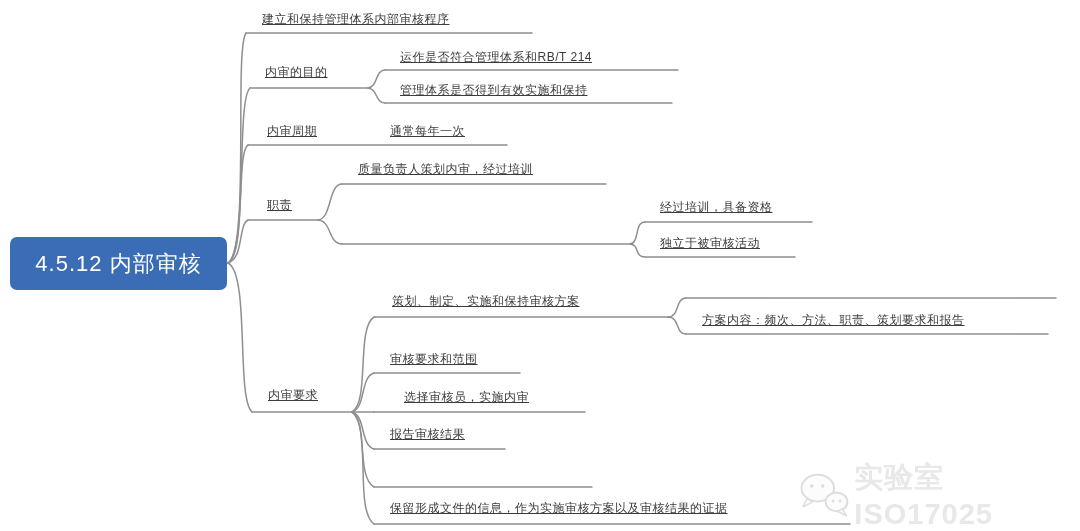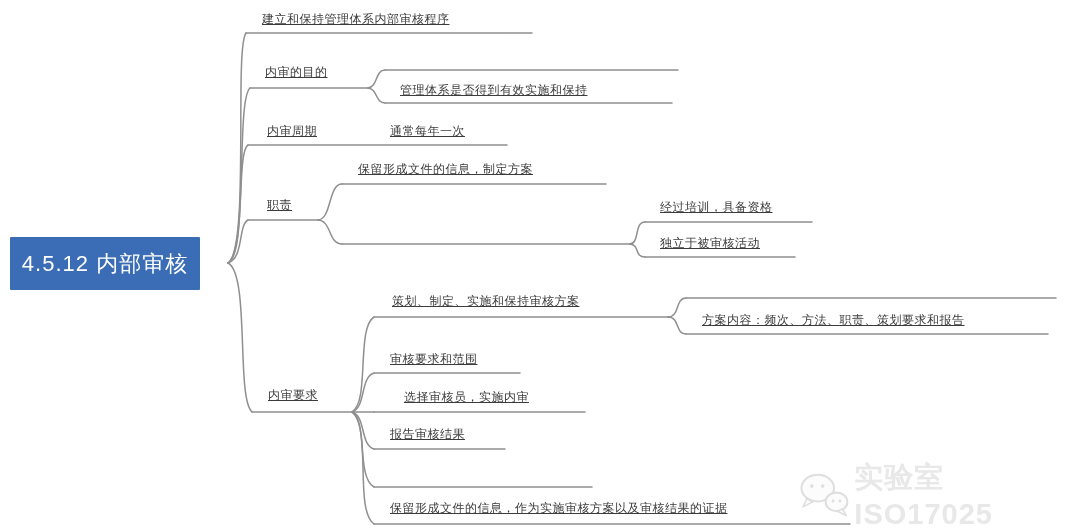--- a/index.html
+++ b/index.html
@@ -26,23 +26,23 @@
     font-size:12px;
     line-height:19px;
     color:var(--node-text);
     letter-spacing:0.5px;
     cursor:default;
     text-decoration:underline;
   }
   .root-topic{
     position:absolute;
     left:10px;top:237px;
-    width:190px;height:53px;
+    width:217px;height:53px;
     background:var(--root-bg);
-    border-radius:1px;
+    border-radius:7px;
     display:flex;align-items:center;justify-content:center;
     color:var(--root-text);
     font-size:22px;
     letter-spacing:1px;
   }
   .watermark{
     position:absolute;
     left:798px;top:458px;
     display:flex;align-items:center;gap:5px;
     pointer-events:none;
@@ -107,25 +107,26 @@
   </svg>
 
   <div class="root-topic">4.5.12 内部审核</div>
 
   <div class="node" style="left:262px;top:10px">建立和保持管理体系内部审核程序</div>
   <div class="node" style="left:265px;top:63px">内审的目的</div>
   <div class="node" style="left:267px;top:122px">内审周期</div>
   <div class="node" style="left:267px;top:196px">职责</div>
   <div class="node" style="left:268px;top:386px">内审要求</div>
 
+  <div class="node" style="left:400px;top:48px">运作是否符合管理体系和RB/T 214</div>
   <div class="node" style="left:400px;top:81px">管理体系是否得到有效实施和保持</div>
 
   <div class="node" style="left:390px;top:122px">通常每年一次</div>
 
-  <div class="node" style="left:358px;top:160px">保留形成文件的信息，制定方案</div>
+  <div class="node" style="left:358px;top:160px">质量负责人策划内审，经过培训</div>
 
   <div class="node" style="left:660px;top:198px">经过培训，具备资格</div>
   <div class="node" style="left:392px;top:292px">策划、制定、实施和保持审核方案</div>
 
   <div class="node" style="left:660px;top:234px">独立于被审核活动</div>
   <div class="node" style="left:390px;top:350px">审核要求和范围</div>
   <div class="node" style="left:404px;top:388px">选择审核员，实施内审</div>
   <div class="node" style="left:390px;top:425px">报告审核结果</div>
   <div class="node" style="left:390px;top:499px">保留形成文件的信息，作为实施审核方案以及审核结果的证据</div>
 

